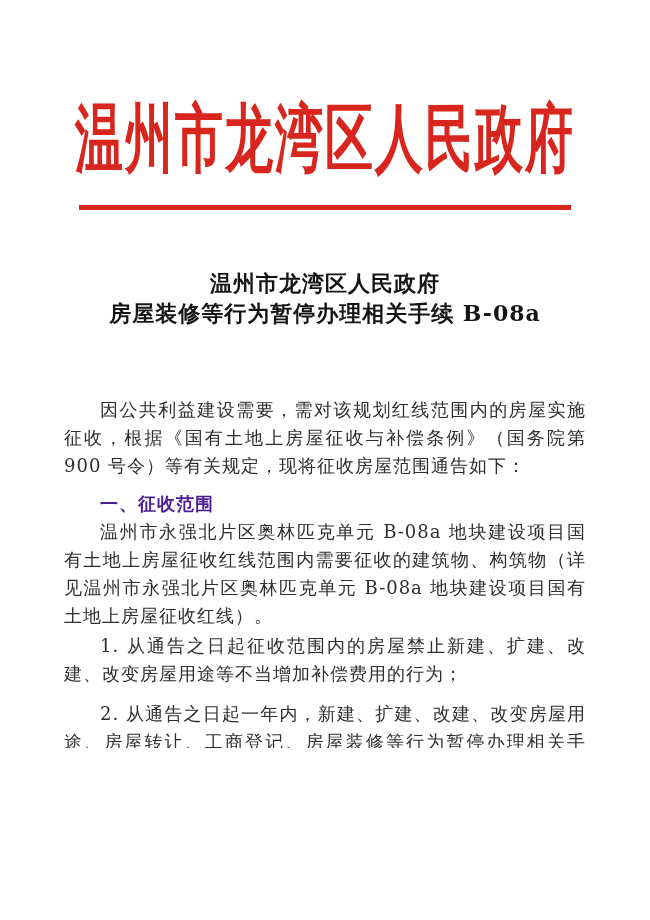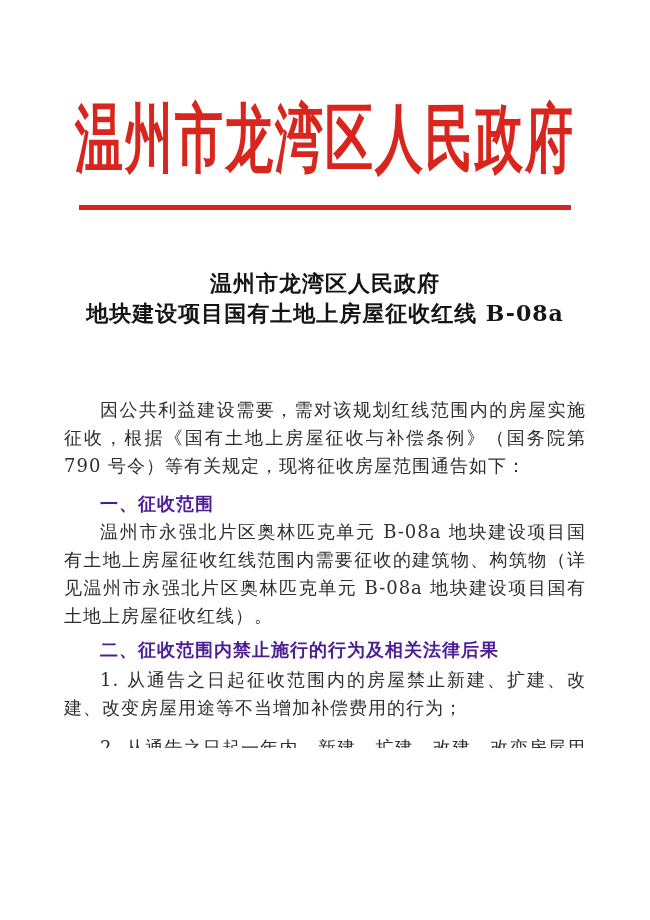--- a/index.html
+++ b/index.html
@@ -95,27 +95,26 @@
 <div class="page">
 
   <div class="masthead">
     <span class="masthead-text accent-color" style="color: rgb(216, 38, 30);">温州市龙湾区人民政府</span>
   </div>
 
   <div class="masthead-rule accent-bg" style="background: rgb(216, 38, 30);"></div>
 
   <div class="doc-title">
     <div>温州市龙湾区人民政府</div>
-    <div>地块建设项目国有土地上房屋征收红线 B-08a</div>
+    <div>房屋装修等行为暂停办理相关手续 B-08a</div>
   </div>
 
   <div class="doc-body">
-    <p class="para">因公共利益建设需要，需对该规划红线范围内的房屋实施征收，根据《国有土地上房屋征收与补偿条例》（国务院第 790 号令）等有关规定，现将征收房屋范围通告如下：</p>
+    <p class="para">因公共利益建设需要，需对该规划红线范围内的房屋实施征收，根据《国有土地上房屋征收与补偿条例》（国务院第 900 号令）等有关规定，现将征收房屋范围通告如下：</p>
     <p class="heading gap-10">一、征收范围</p>
     <p class="para gap-4">温州市永强北片区奥林匹克单元 B-08a 地块建设项目国有土地上房屋征收红线范围内需要征收的建筑物、构筑物（详见温州市永强北片区奥林匹克单元 B-08a 地块建设项目国有土地上房屋征收红线）。</p>
-    <p class="heading gap-6">二、征收范围内禁止施行的行为及相关法律后果</p>
     <p class="para gap-2">1. 从通告之日起征收范围内的房屋禁止新建、扩建、改建、改变房屋用途等不当增加补偿费用的行为；</p>
     <p class="para gap-12">2. 从通告之日起一年内，新建、扩建、改建、改变房屋用途、房屋转让、工商登记、房屋装修等行为暂停办理相关手续。</p>
   </div>
 
   <div class="page-number">- 1 -</div>
 
 </div>
 
 </body></html>

